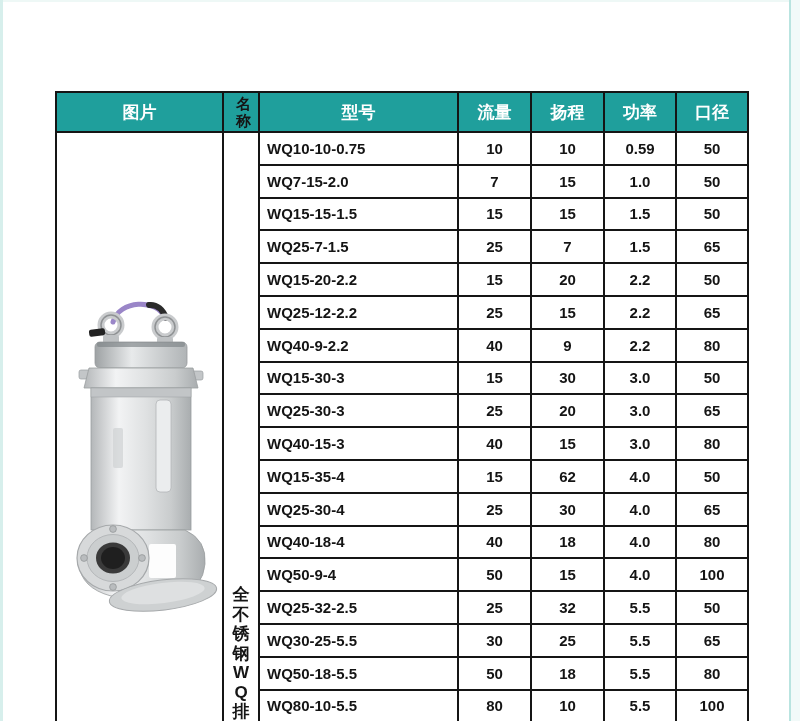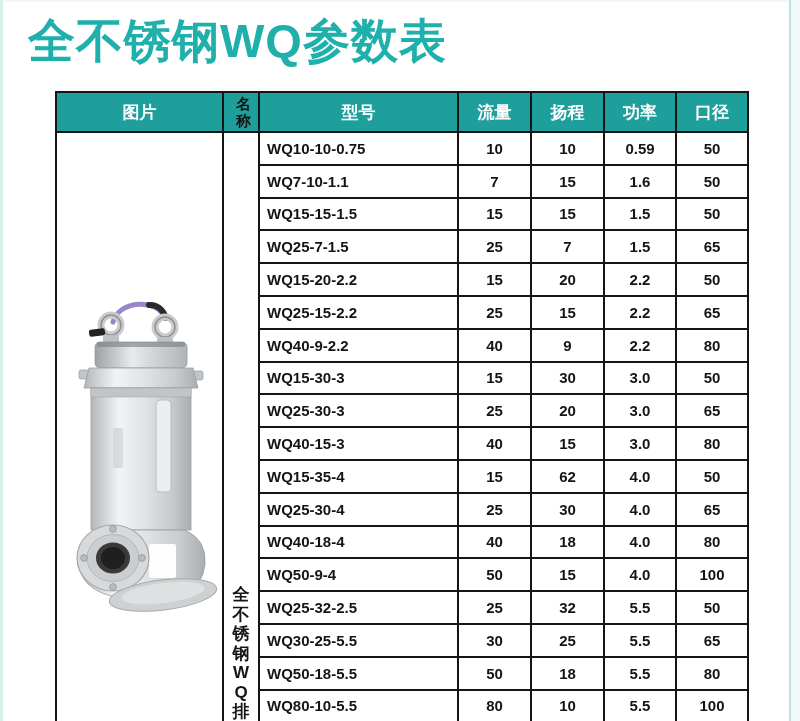--- a/index.html
+++ b/index.html
@@ -105,21 +105,20 @@
 </style>
 </head>
 <body>
 
 <div class="page">
   <div class="edge-top"></div>
   <div class="edge-left"></div>
   <div class="edge-right-line"></div>
   <div class="edge-right-fill"></div>
 
-  <div class="title">全不锈钢WQ参数表</div>
 
   <div class="spec-table-wrap">
     <table class="spec">
       <colgroup>
         <col style="width:167px">
         <col style="width:36px">
         <col style="width:199px">
         <col style="width:73px">
         <col style="width:73px">
         <col style="width:72px">
@@ -209,24 +208,24 @@
                 <div>污</div>
               </div>
           </td>
         <td class="cell cell-model">WQ10-10-0.75</td>
             <td class="cell">10</td>
             <td class="cell">10</td>
             <td class="cell">0.59</td>
             <td class="cell">50</td>
           </tr>
       <tr>
-            <td class="cell cell-model">WQ7-10-1.1</td>
+            <td class="cell cell-model">WQ7-15-2.0</td>
             <td class="cell">7</td>
             <td class="cell">15</td>
-            <td class="cell">1.6</td>
+            <td class="cell">1.0</td>
             <td class="cell">50</td>
           </tr>
           <tr>
             <td class="cell cell-model">WQ15-15-1.5</td>
             <td class="cell">15</td>
             <td class="cell">15</td>
             <td class="cell">1.5</td>
             <td class="cell">50</td>
           </tr>
           <tr>
@@ -237,21 +236,21 @@
             <td class="cell">65</td>
           </tr>
           <tr>
             <td class="cell cell-model">WQ15-20-2.2</td>
             <td class="cell">15</td>
             <td class="cell">20</td>
             <td class="cell">2.2</td>
             <td class="cell">50</td>
           </tr>
           <tr>
-            <td class="cell cell-model">WQ25-15-2.2</td>
+            <td class="cell cell-model">WQ25-12-2.2</td>
             <td class="cell">25</td>
             <td class="cell">15</td>
             <td class="cell">2.2</td>
             <td class="cell">65</td>
           </tr>
           <tr>
             <td class="cell cell-model">WQ40-9-2.2</td>
             <td class="cell">40</td>
             <td class="cell">9</td>
             <td class="cell">2.2</td>

